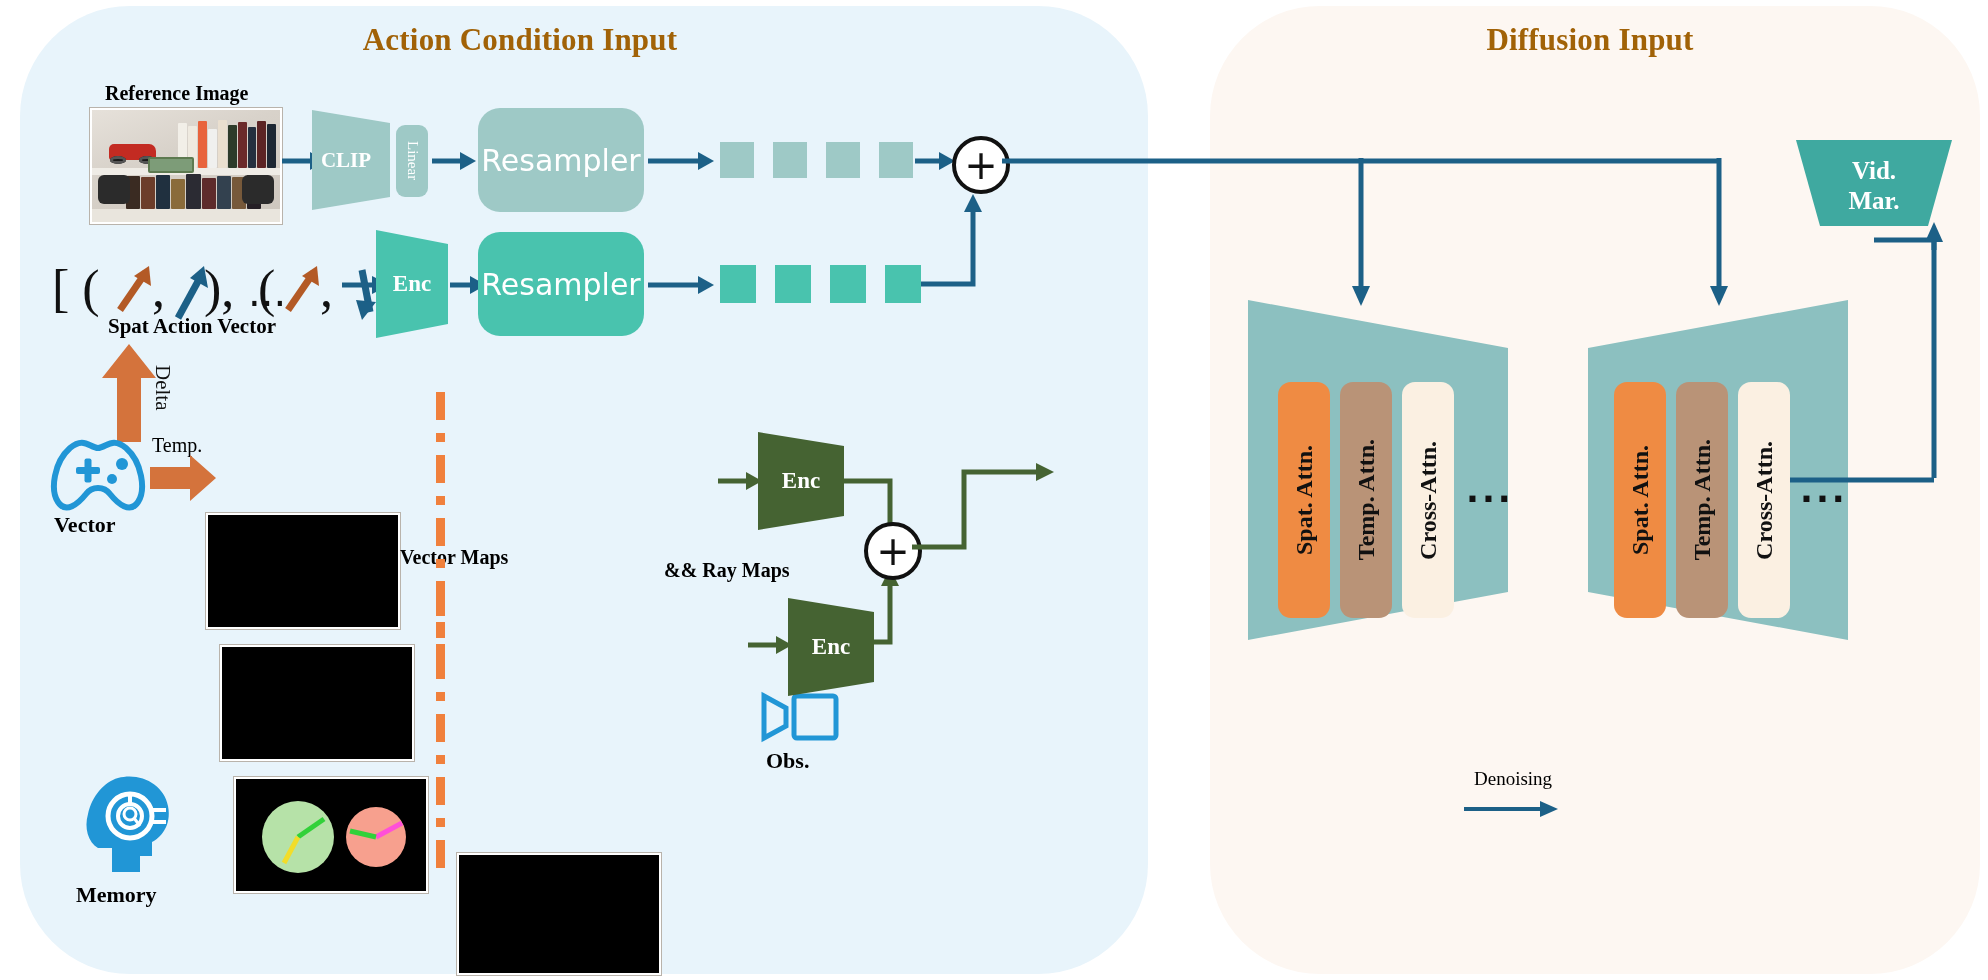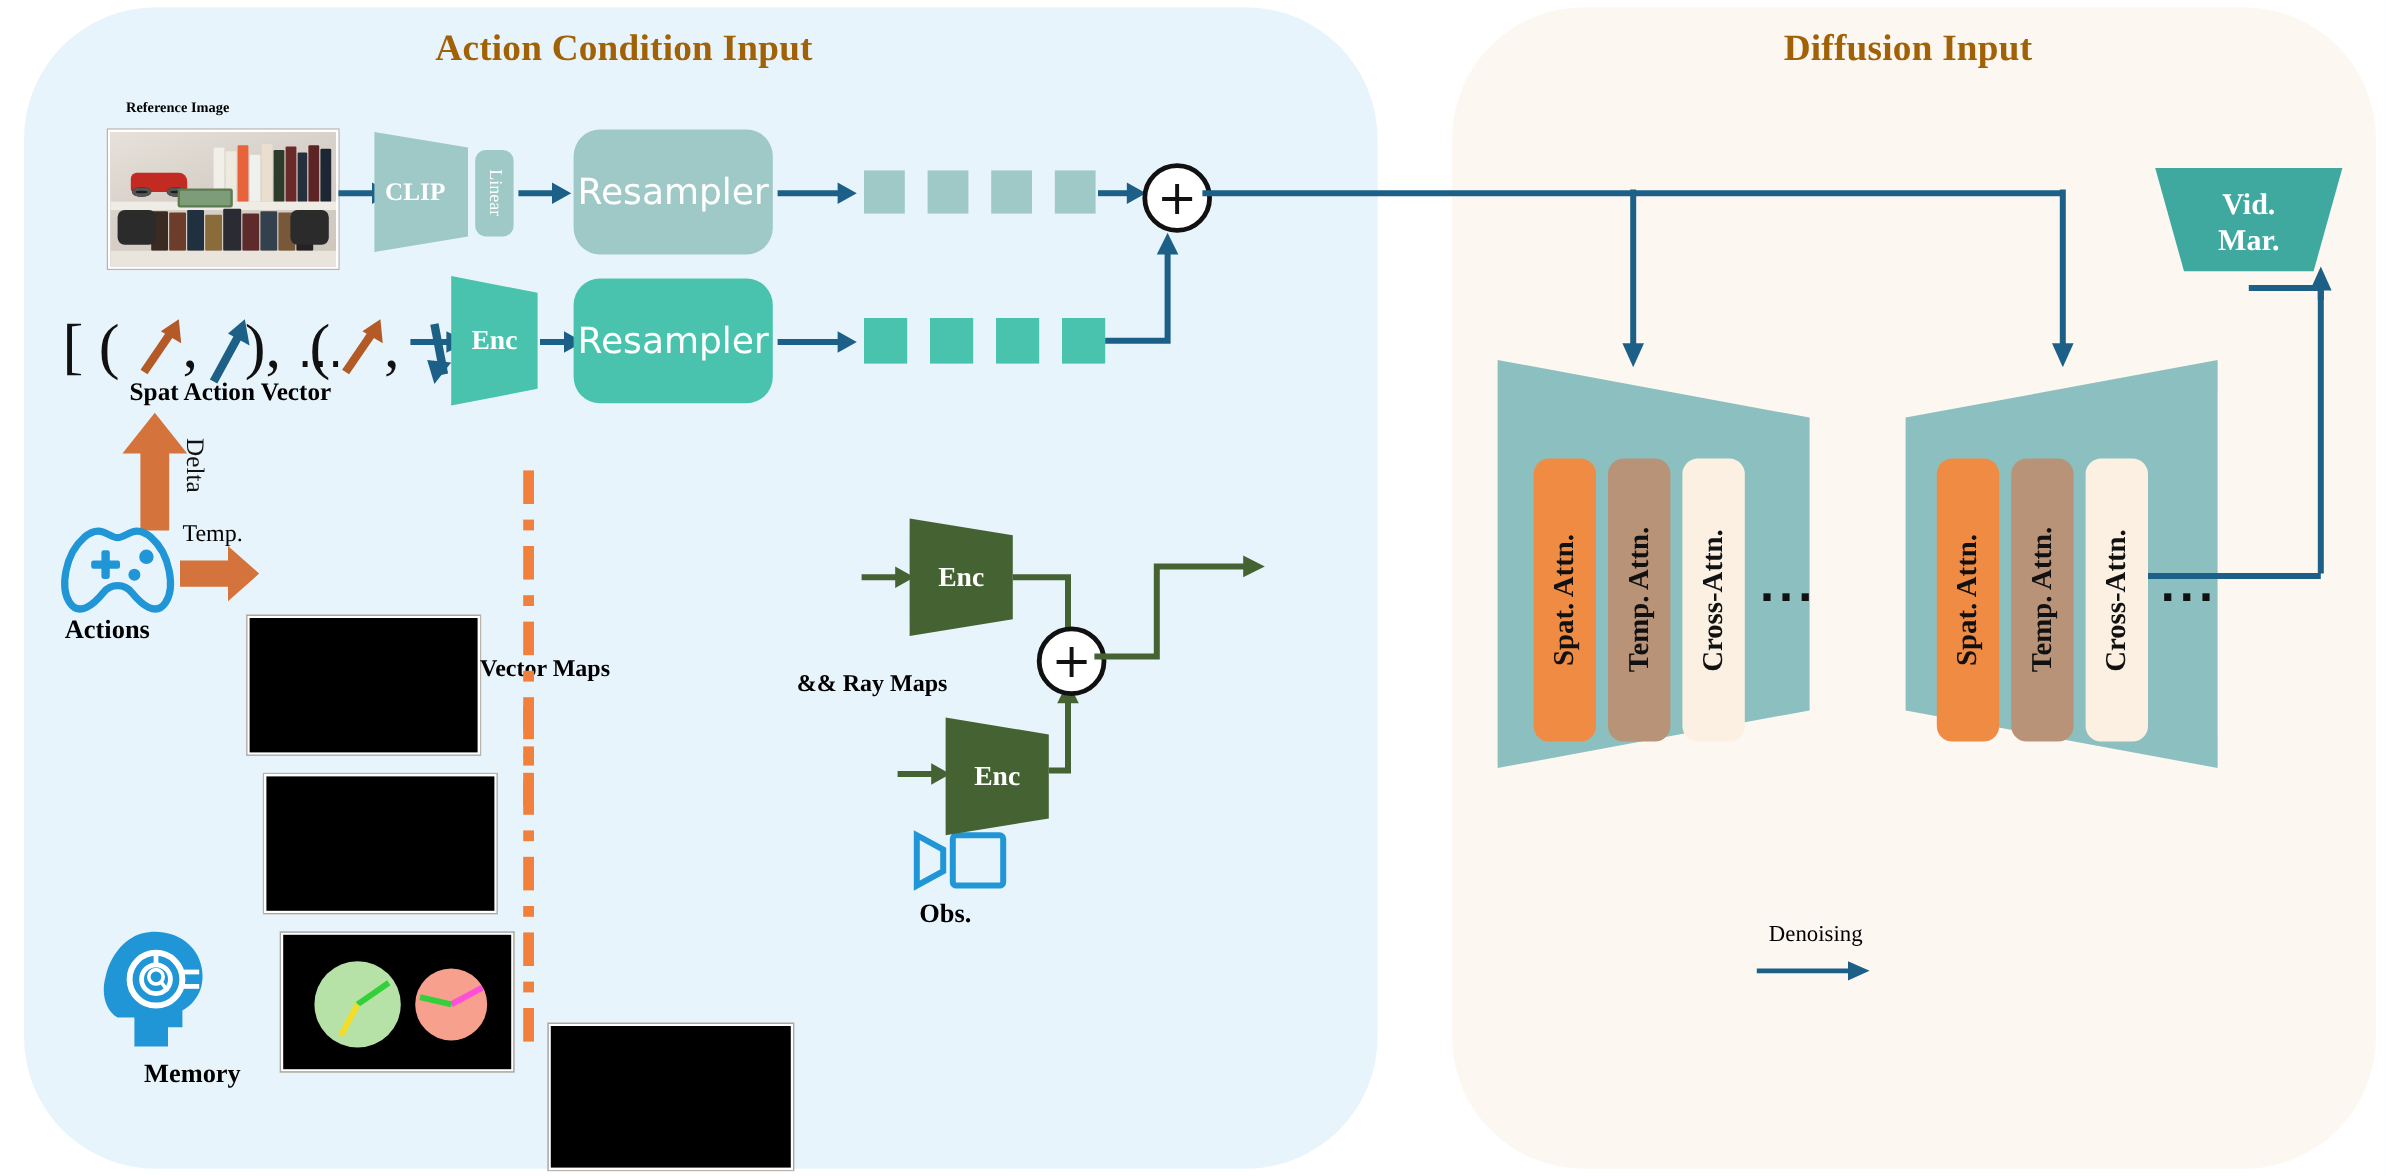--- a/index.html
+++ b/index.html
@@ -10,21 +10,21 @@
   
   #left-panel{left:20px;top:6px;width:1128px;height:968px;background:#e8f4fb;
       border-radius:110px 110px 110px 110px;}
   #right-panel{left:1210px;top:6px;width:770px;height:968px;background:#fdf7f2;
       border-radius:110px;}
 
   .panel-title{font-weight:bold;font-size:31px;color:#a16207;letter-spacing:.2px;
       text-align:center;white-space:nowrap;}
 
   
-  .lbl{font-weight:bold;font-size:12px;color:#000;white-space:nowrap;}
+  .lbl{font-weight:bold;font-size:20px;color:#000;white-space:nowrap;}
   .lbl-reg{font-size:19px;color:#000;white-space:nowrap;font-weight:normal;}
 
   
   .photo{background:#cfc9c2;border:2px solid #fff;overflow:hidden;position:relative;
       box-shadow:0 0 0 1px #b9b3ab;}
   .ph-wall{position:absolute;left:0;top:0;right:0;bottom:0;
       background:linear-gradient(160deg,#e6e1da 0%,#d8d2ca 38%,#cdc6bd 100%);}
   .ph-shelfline{position:absolute;left:0;right:0;height:6%;background:#efece6;}
   .ph-books{position:absolute;display:flex;align-items:flex-end;gap:1px;}
   .ph-books i{display:block;flex:1;border-radius:1px;}
@@ -227,21 +227,21 @@
 </div>
 
 <svg class="abs" style="left:46px;top:434px;" width="104" height="80">
   <path d="M24 14 C38 2 44 14 52 14 C60 14 66 2 80 14 C96 28 100 56 92 68
            C84 80 72 70 64 60 C58 52 46 52 40 60 C32 70 20 80 12 68 C4 56 8 28 24 14 Z" fill="none" stroke="#2196d6" stroke-width="6"></path>
   <rect x="30" y="33" width="24" height="7" rx="2" fill="#2196d6"></rect>
   <rect x="38.5" y="24.5" width="7" height="24" rx="2" fill="#2196d6"></rect>
   <circle cx="76" cy="30" r="6" fill="#2196d6"></circle>
   <circle cx="66" cy="45" r="5" fill="#2196d6"></circle>
 </svg>
-<div class="abs lbl" style="left:54px;top:512px;font-size:22px;">Actions</div>
+<div class="abs lbl" style="left:54px;top:512px;font-size:22px;">Vector</div>
 
 <div class="abs lbl-reg" style="left:152px;top:434px;font-size:20px;">Temp.</div>
 <svg class="abs" style="left:150px;top:455px;" width="66" height="46">
   <polygon points="0,12 40,12 40,0 66,23 40,46 40,34 0,34" fill="#d4733c"></polygon>
 </svg>
 
 <div class="abs photo" style="left:206px;top:397px;width:190px;height:112px;background:#000;"></div>
 <div class="abs photo" style="left:220px;top:413px;width:190px;height:112px;background:#000;"></div>
 <div class="abs photo" style="left:234px;top:429px;width:190px;height:112px;background:#000;">
   <svg width="190" height="112">
@@ -289,21 +289,21 @@
   <path d="M40 6 C62 0 86 12 90 34 C94 54 82 66 74 70 L74 84 L62 84 L62 100 L34 100 L34 76
            L20 76 C10 70 6 56 10 42 C14 24 26 10 40 6 Z" fill="#2196d6"></path>
   <circle cx="52" cy="44" r="22" fill="none" stroke="#fff" stroke-width="5"></circle>
   <circle cx="52" cy="44" r="12" fill="none" stroke="#fff" stroke-width="4"></circle>
   <circle cx="52" cy="42" r="6" fill="none" stroke="#fff" stroke-width="3"></circle>
   <line x1="56" y1="46" x2="62" y2="54" stroke="#fff" stroke-width="3"></line>
   <line x1="52" y1="22" x2="52" y2="32" stroke="#fff" stroke-width="4"></line>
   <line x1="74" y1="38" x2="88" y2="38" stroke="#fff" stroke-width="4"></line>
   <line x1="74" y1="50" x2="88" y2="50" stroke="#fff" stroke-width="4"></line>
 </svg>
-<div class="abs lbl" style="left:76px;top:882px;font-size:22px;margin-left:44px;">Memory</div>
+<div class="abs lbl" style="left:76px;top:882px;font-size:22px;">Memory</div>
 
 <div class="abs sepdd" style="left:436px;top:588px;">
   <i class="l"></i>
     <i class="s"></i>
     <i class="l"></i>
     <i class="s"></i>
     <i class="l"></i>
   <i class="s"></i>
     <i class="l"></i>
     <i class="s"></i>

